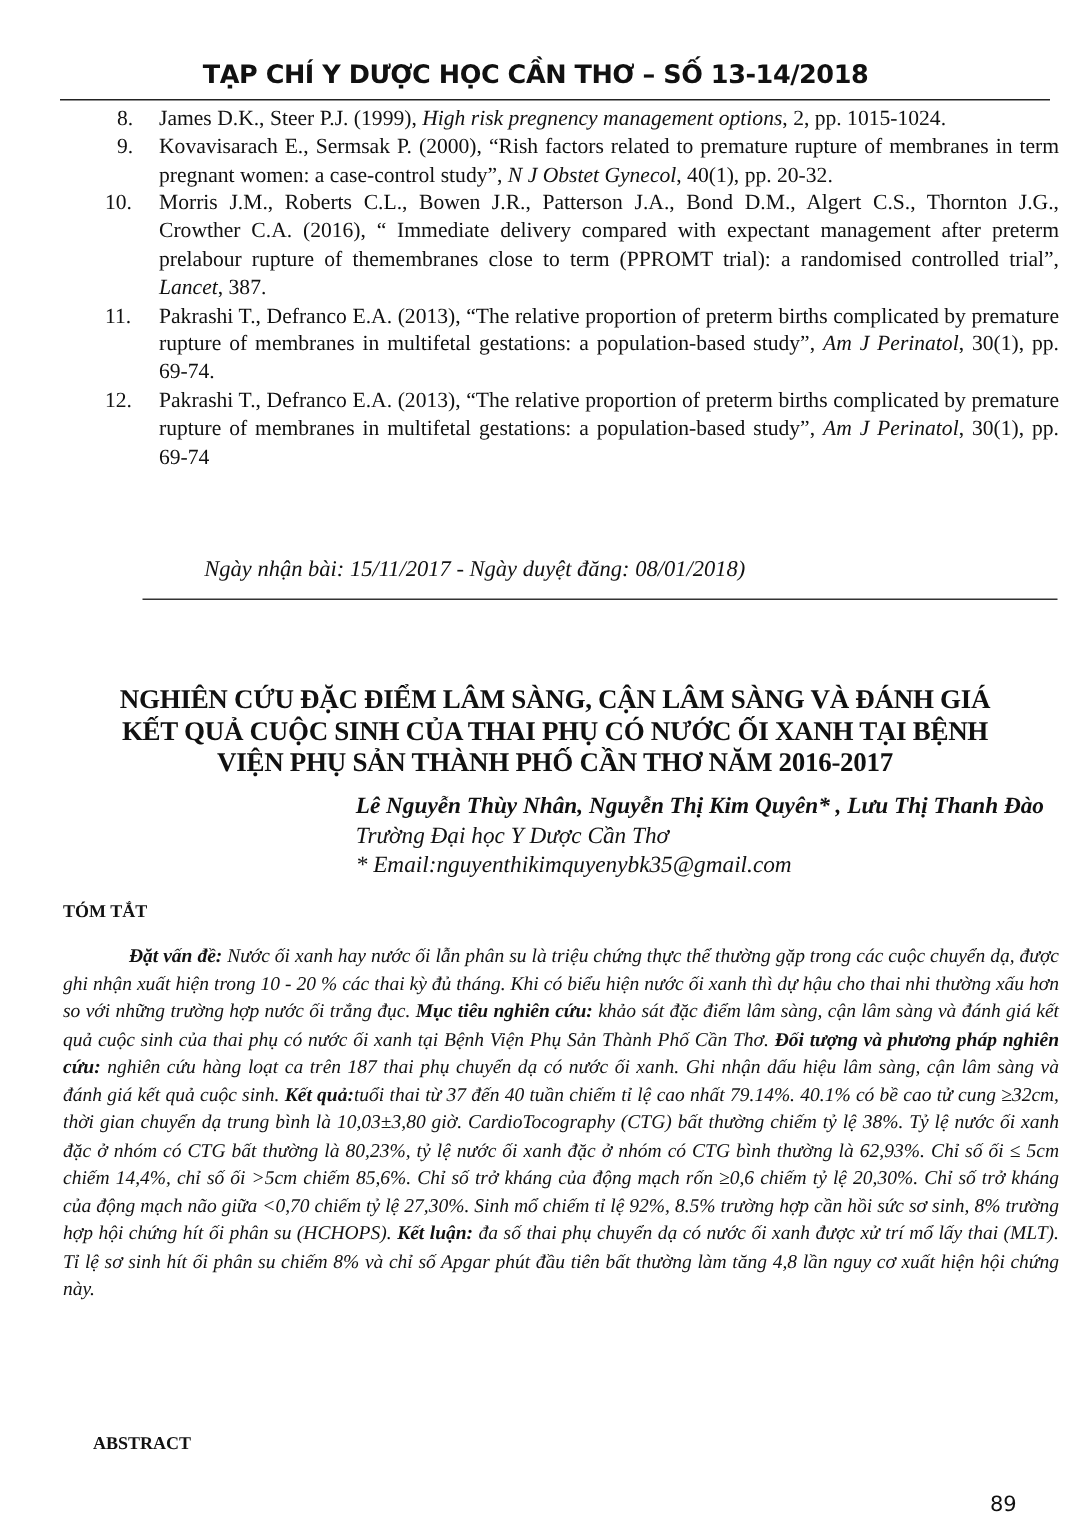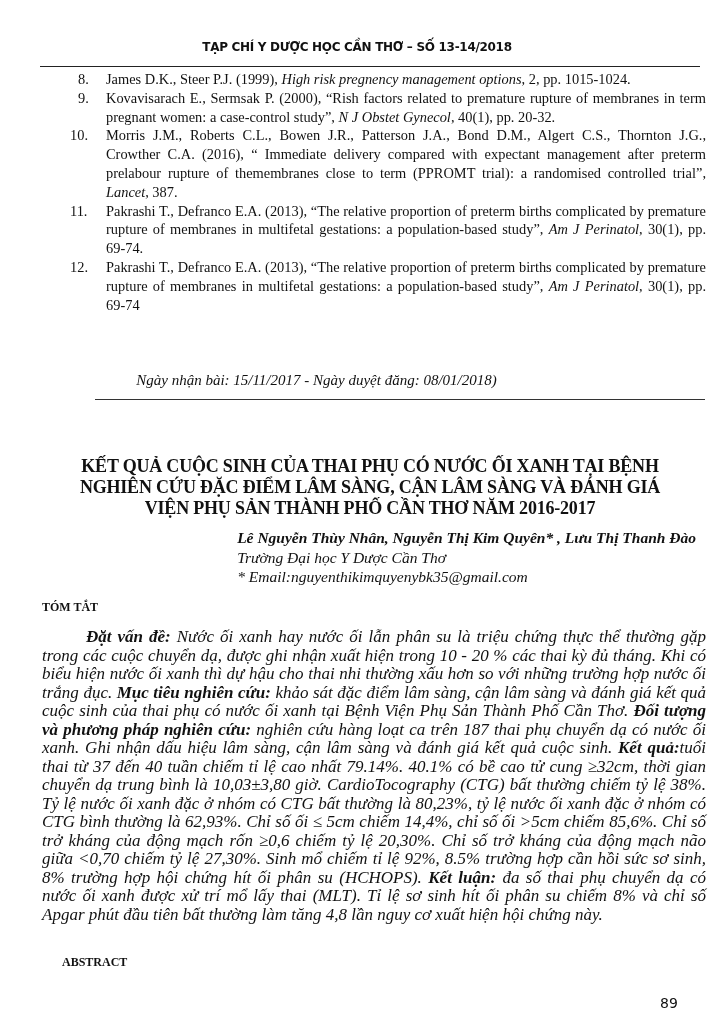--- a/index.html
+++ b/index.html
@@ -1,30 +1,30 @@
 <!DOCTYPE html>
 <html><head>
   <meta charset="utf-8">
   <style>
     html, body { margin: 0; padding: 0; background: #ffffff; }
     body { width: 714px; height: 1025px; position: relative; overflow: hidden; color: #111; font-family: "Liberation Serif", serif; }
-    .header { position: absolute; top: 40px; left: 0; width: 714px; text-align: center; font-family: "DejaVu Sans", sans-serif; font-weight: bold; font-size: 12px; letter-spacing: -0.3px; color: #111; }
+    .header { position: absolute; top: 40px; left: 0; width: 714px; text-align: center; font-family: "DejaVu Sans", sans-serif; font-weight: bold; font-size: 17px; letter-spacing: -0.3px; color: #111; }
     .header-line { position: absolute; top: 66px; left: 40px; width: 660px; height: 0; border-top: 1.6px solid #222; }
     .refs { position: absolute; top: 70px; left: 78px; width: 628px; font-size: 14.4px; line-height: 18.8px; }
     .ref { position: relative; padding-left: 28px; text-align: justify; }
     .ref .num { position: absolute; left: 0; top: 0; width: 24px; text-align: left; }
     .ref.two .num { left: -8px; }
     .ref i { font-style: italic; }
     .dates { position: absolute; top: 372px; left: 0; width: 633px; text-align: center; font-style: italic; font-size: 15px; }
     .dates-line { position: absolute; top: 399px; left: 95px; width: 610px; border-top: 1.4px solid #333; }
     .title { position: absolute; top: 456px; left: 40px; width: 660px; text-align: center; font-weight: bold; font-size: 18px; line-height: 21px; letter-spacing: -0.2px; }
     .authors { position: absolute; top: 528px; right: 18px; text-align: left; font-style: italic; font-size: 15.5px; line-height: 19.5px; }
     .authors .names { font-weight: bold; }
     .section-h { position: absolute; left: 42px; font-weight: bold; font-size: 12px; }
-    .abstract-body { position: absolute; top: 628px; left: 42px; width: 664px; font-style: italic; font-size: 17px; line-height: 18.5px; text-align: justify; }
+    .abstract-body { position: absolute; top: 628px; left: 42px; width: 664px; font-style: italic; font-size: 13px; line-height: 18.5px; text-align: justify; }
     .abstract-body p { margin: 0; text-indent: 44px; }
     .abstract-body b { font-weight: bold; }
     .keywords { margin-top: 0; text-indent: 44px; }
     .page-num { position: absolute; top: 995px; left: 660px; font-family: "DejaVu Sans", sans-serif; font-size: 14px; }
   </style>
 </head>
 <body>
 
 <div class="header">TẠP CHÍ Y DƯỢC HỌC CẦN THƠ – SỐ 13-14/2018</div>
 <div class="header-line"></div>
@@ -34,22 +34,22 @@
   <div class="ref"><span class="num">9.</span><span>Kovavisarach E., Sermsak P. (2000), “Rish factors related to premature rupture of membranes in term pregnant women: a case-control study”, </span><i>N J Obstet Gynecol</i><span>, 40(1), pp. 20-32.</span></div>
   <div class="ref two"><span class="num">10.</span><span>Morris J.M., Roberts C.L., Bowen J.R., Patterson J.A., Bond D.M., Algert C.S., Thornton J.G., Crowther C.A. (2016), “ Immediate delivery compared with expectant management after preterm prelabour rupture of themembranes close to term (PPROMT trial): a randomised controlled trial”, </span><i>Lancet</i><span>, 387.</span></div>
   <div class="ref two"><span class="num">11.</span><span>Pakrashi T., Defranco E.A. (2013), “The relative proportion of preterm births complicated by premature rupture of membranes in multifetal gestations: a population-based study”, </span><i>Am J Perinatol</i><span>, 30(1), pp. 69-74.</span></div>
   <div class="ref two"><span class="num">12.</span><span>Pakrashi T., Defranco E.A. (2013), “The relative proportion of preterm births complicated by premature rupture of membranes in multifetal gestations: a population-based study”, </span><i>Am J Perinatol</i><span>, 30(1), pp. 69-74</span></div>
 </div>
 
 <div class="dates">Ngày nhận bài: 15/11/2017 - Ngày duyệt đăng: 08/01/2018)</div>
 <div class="dates-line"></div>
 
 <div class="title">
+  <div>NGHIÊN CỨU ĐẶC ĐIỂM LÂM SÀNG, CẬN LÂM SÀNG VÀ ĐÁNH GIÁ</div>
   <div>KẾT QUẢ CUỘC SINH CỦA THAI PHỤ CÓ NƯỚC ỐI XANH TẠI BỆNH</div>
-  <div>NGHIÊN CỨU ĐẶC ĐIỂM LÂM SÀNG, CẬN LÂM SÀNG VÀ ĐÁNH GIÁ</div>
   <div>VIỆN PHỤ SẢN THÀNH PHỐ CẦN THƠ NĂM 2016-2017</div>
 </div>
 
 <div class="authors">
   <div class="names">Lê Nguyễn Thùy Nhân, Nguyễn Thị Kim Quyên* , Lưu Thị Thanh Đào</div>
   <div>Trường Đại học Y Dược Cần Thơ</div>
   <div>* Email:nguyenthikimquyenybk35@gmail.com</div>
 </div>
 
 <div class="section-h" style="top:600px;">TÓM TẮT</div>

